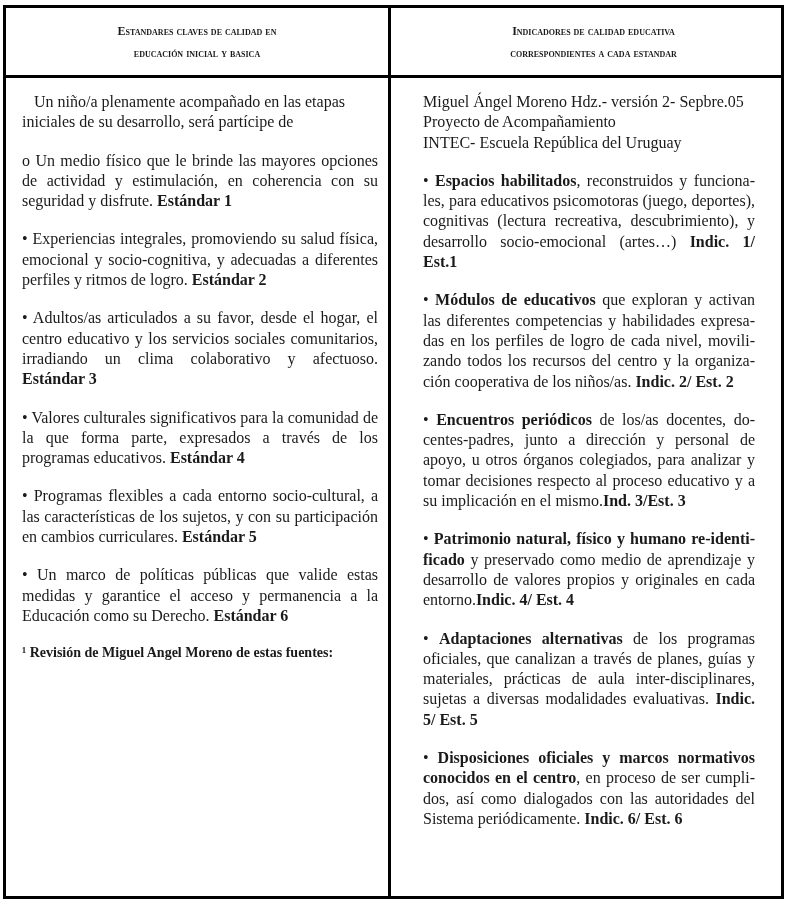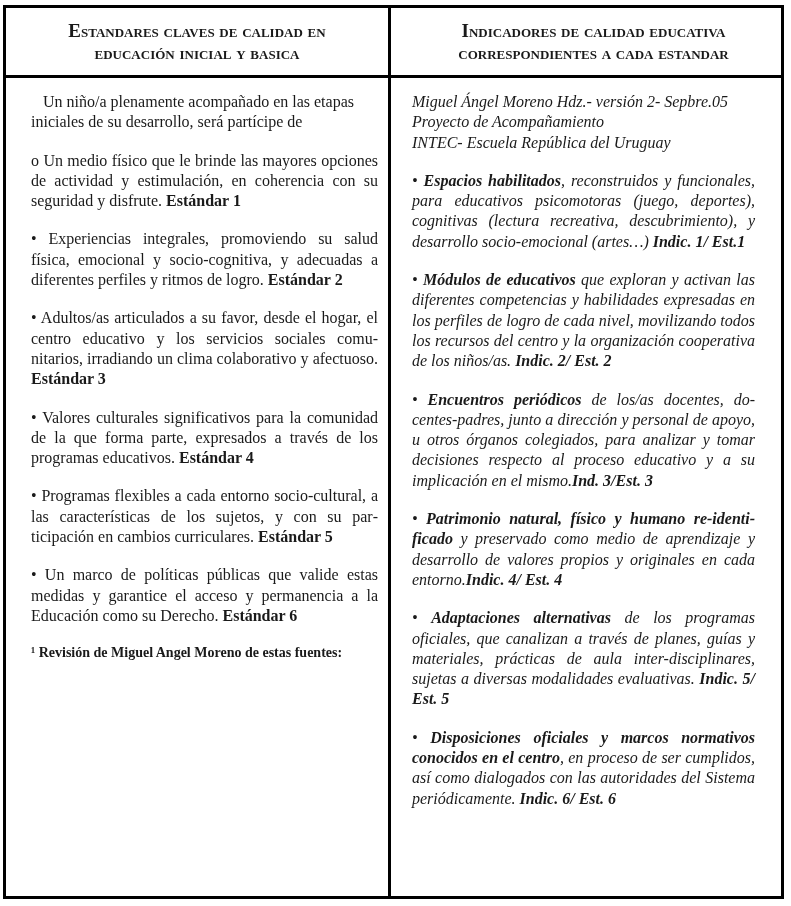--- a/index.html
+++ b/index.html
@@ -4,27 +4,27 @@
 <style>
   html, body { margin: 0; padding: 0; background: #ffffff; }
   body { width: 791px; height: 906px; position: relative; overflow: hidden;
          font-family: "Liberation Serif", "DejaVu Serif", serif; color: #1a1a1a; }
   .table { position: absolute; left: 3px; top: 5px; width: 781px; height: 894px;
            border: 3px solid #000; box-sizing: border-box; }
   .vdiv { position: absolute; left: 382px; top: 0; bottom: 0; width: 3px; background: #000; }
   .hdiv { position: absolute; left: 0; right: 0; top: 67px; height: 3px; background: #000; }
   .head { position: absolute; top: 0; height: 67px; display: flex; flex-direction: column;
           align-items: center; justify-content: center; text-align: center;
-          font-weight: bold; font-variant: small-caps; font-size: 19px; line-height: 22px; color: #1a1a1a; }
+          font-weight: bold; font-variant: small-caps; font-size: 12px; line-height: 22px; color: #1a1a1a; }
   .head.left { left: 0; width: 382px; }
   .head.right { left: 400px; right: 0; }
   .col { position: absolute; top: 70px; bottom: 0; box-sizing: border-box;
          font-size: 16px; line-height: 20.3px; text-align: justify; }
-  .col.left { left: 0; width: 382px; padding: 14px 10px 0 25px; }
-  .col.right { left: 385px; right: 12px; padding: 14px 14px 0 21px; font-style: italic; }
+  .col.left { left: 0; width: 382px; padding: 14px 10px 0 16px; }
+  .col.right { left: 385px; right: 12px; padding: 14px 14px 0 32px; }
   .para { margin: 0 0 18px 0; hyphens: manual; }
   .para.intro { text-indent: 12px; text-align: left; }
   .para.plain { text-align: left; }
   .para .b { font-weight: bold; }
   .refs { font-size: 14px; line-height: 18px; }
   .refs .rt { font-weight: bold; display: block; text-align: left; }
   .refs .ri { display: block; text-align: justify; }
   .meta-line { display: block; text-align: left; }
 </style>
 </head>

